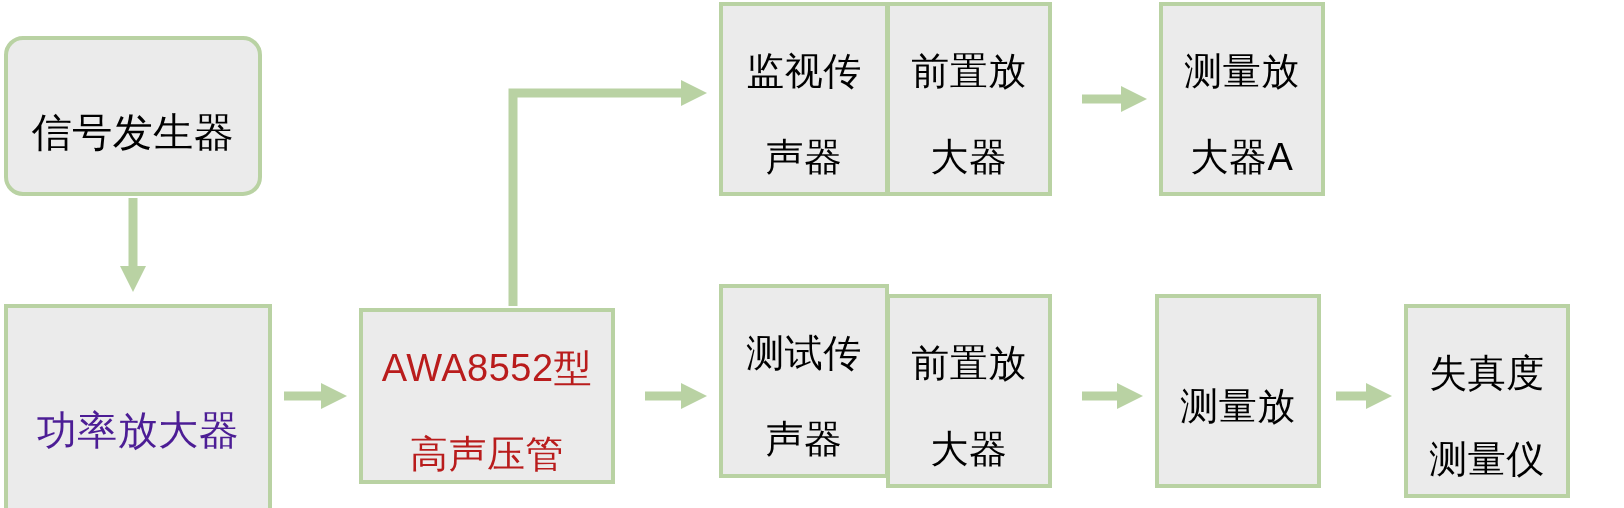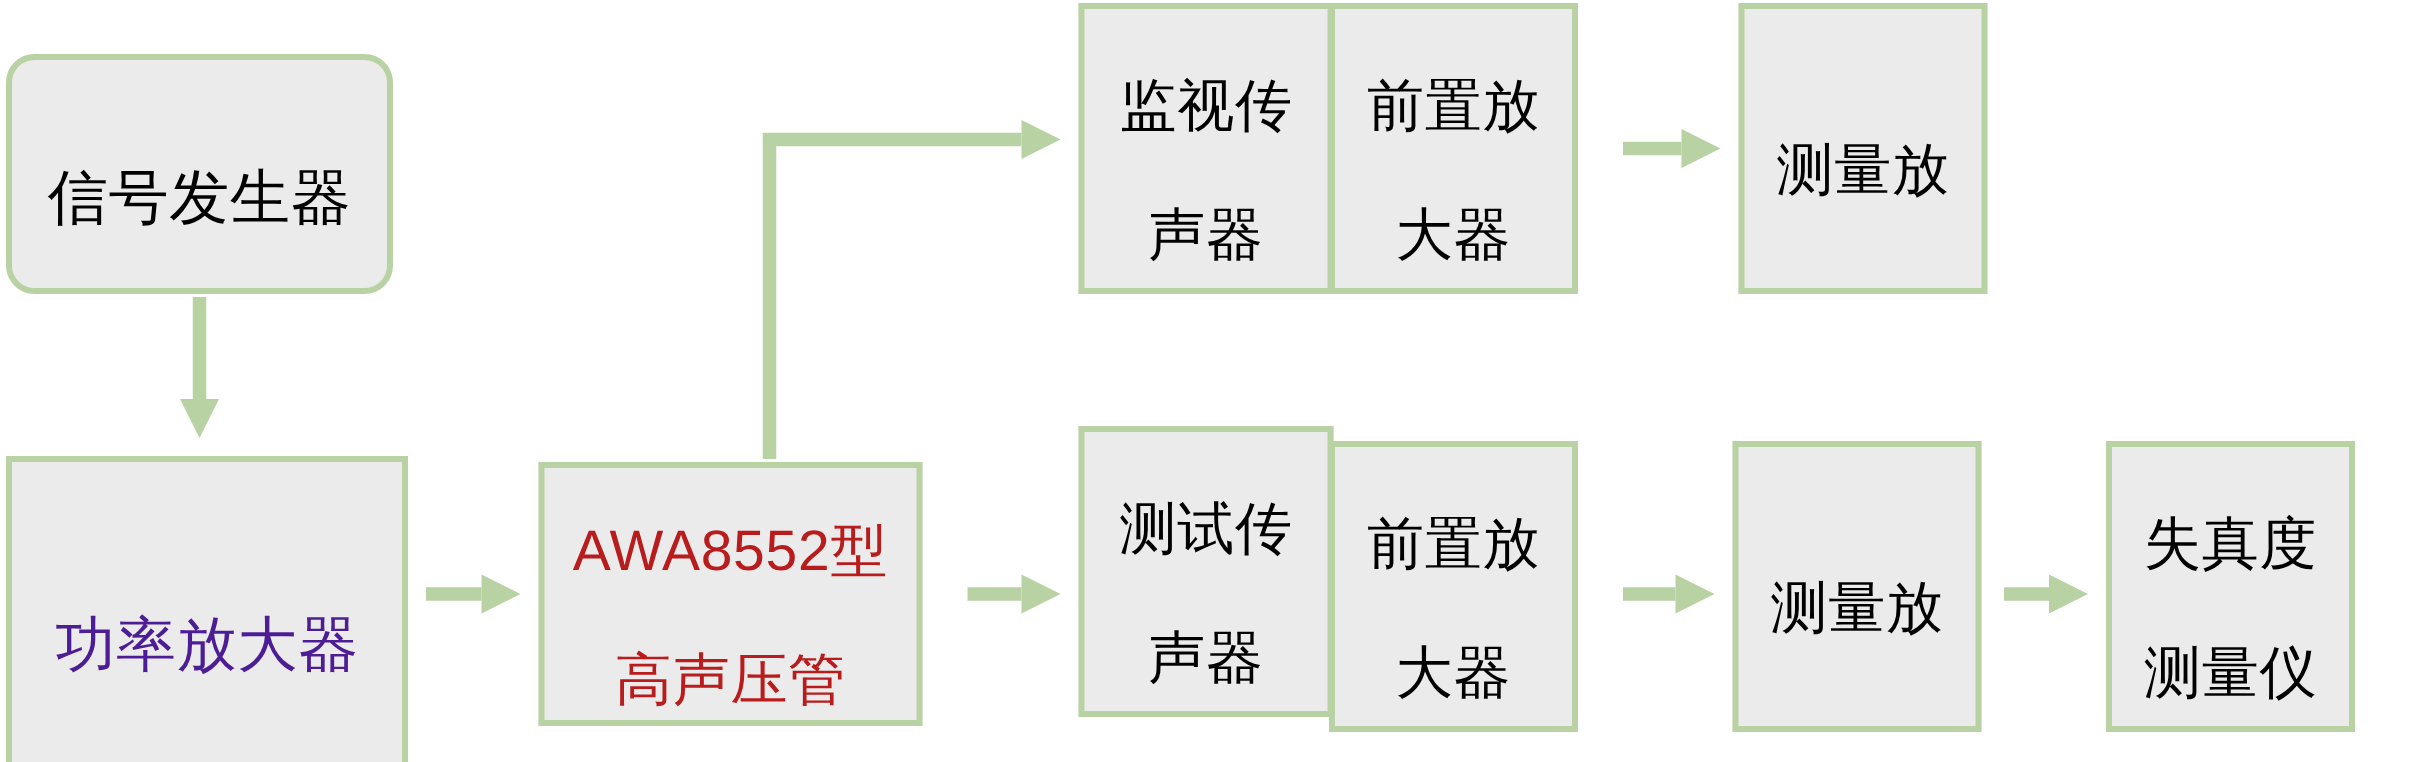--- a/index.html
+++ b/index.html
@@ -80,30 +80,31 @@
       <div class="node fs-md" style="left: 719px; top: 2px; width: 170px; height: 194px; background: rgb(235, 235, 235); border-color: rgb(185, 210, 163); color: rgb(0, 0, 0);">
         <span class="line">监视传</span>
         <span class="line">声器</span>
       </div>
       <div class="node fs-md" style="left: 886px; top: 2px; width: 166px; height: 194px; background: rgb(235, 235, 235); border-color: rgb(185, 210, 163); color: rgb(0, 0, 0);">
         <span class="line">前置放</span>
         <span class="line">大器</span>
       </div>
       <div class="node fs-md" style="left: 1159px; top: 2px; width: 166px; height: 194px; background: rgb(235, 235, 235); border-color: rgb(185, 210, 163); color: rgb(0, 0, 0);">
         <span class="line">测量放</span>
+        <span class="line">大器A</span>
       </div>
       <div class="node fs-md" style="left: 719px; top: 284px; width: 170px; height: 194px; background: rgb(235, 235, 235); border-color: rgb(185, 210, 163); color: rgb(0, 0, 0);">
         <span class="line">测试传</span>
         <span class="line">声器</span>
       </div>
       <div class="node fs-md" style="left: 886px; top: 294px; width: 166px; height: 194px; background: rgb(235, 235, 235); border-color: rgb(185, 210, 163); color: rgb(0, 0, 0);">
         <span class="line">前置放</span>
         <span class="line">大器</span>
       </div>
       <div class="node fs-md" style="left: 1155px; top: 294px; width: 166px; height: 194px; background: rgb(235, 235, 235); border-color: rgb(185, 210, 163); color: rgb(0, 0, 0);">
         <span class="line">测量放</span>
       </div>
-      <div class="node fs-md" style="left: 1404px; top: 294px; width: 166px; height: 194px; background: rgb(235, 235, 235); border-color: rgb(185, 210, 163); color: rgb(0, 0, 0);">
+      <div class="node fs-md" style="left: 1404px; top: 304px; width: 166px; height: 194px; background: rgb(235, 235, 235); border-color: rgb(185, 210, 163); color: rgb(0, 0, 0);">
         <span class="line">失真度</span>
         <span class="line">测量仪</span>
       </div>
     </div>
 </div>
 
 </body></html>

